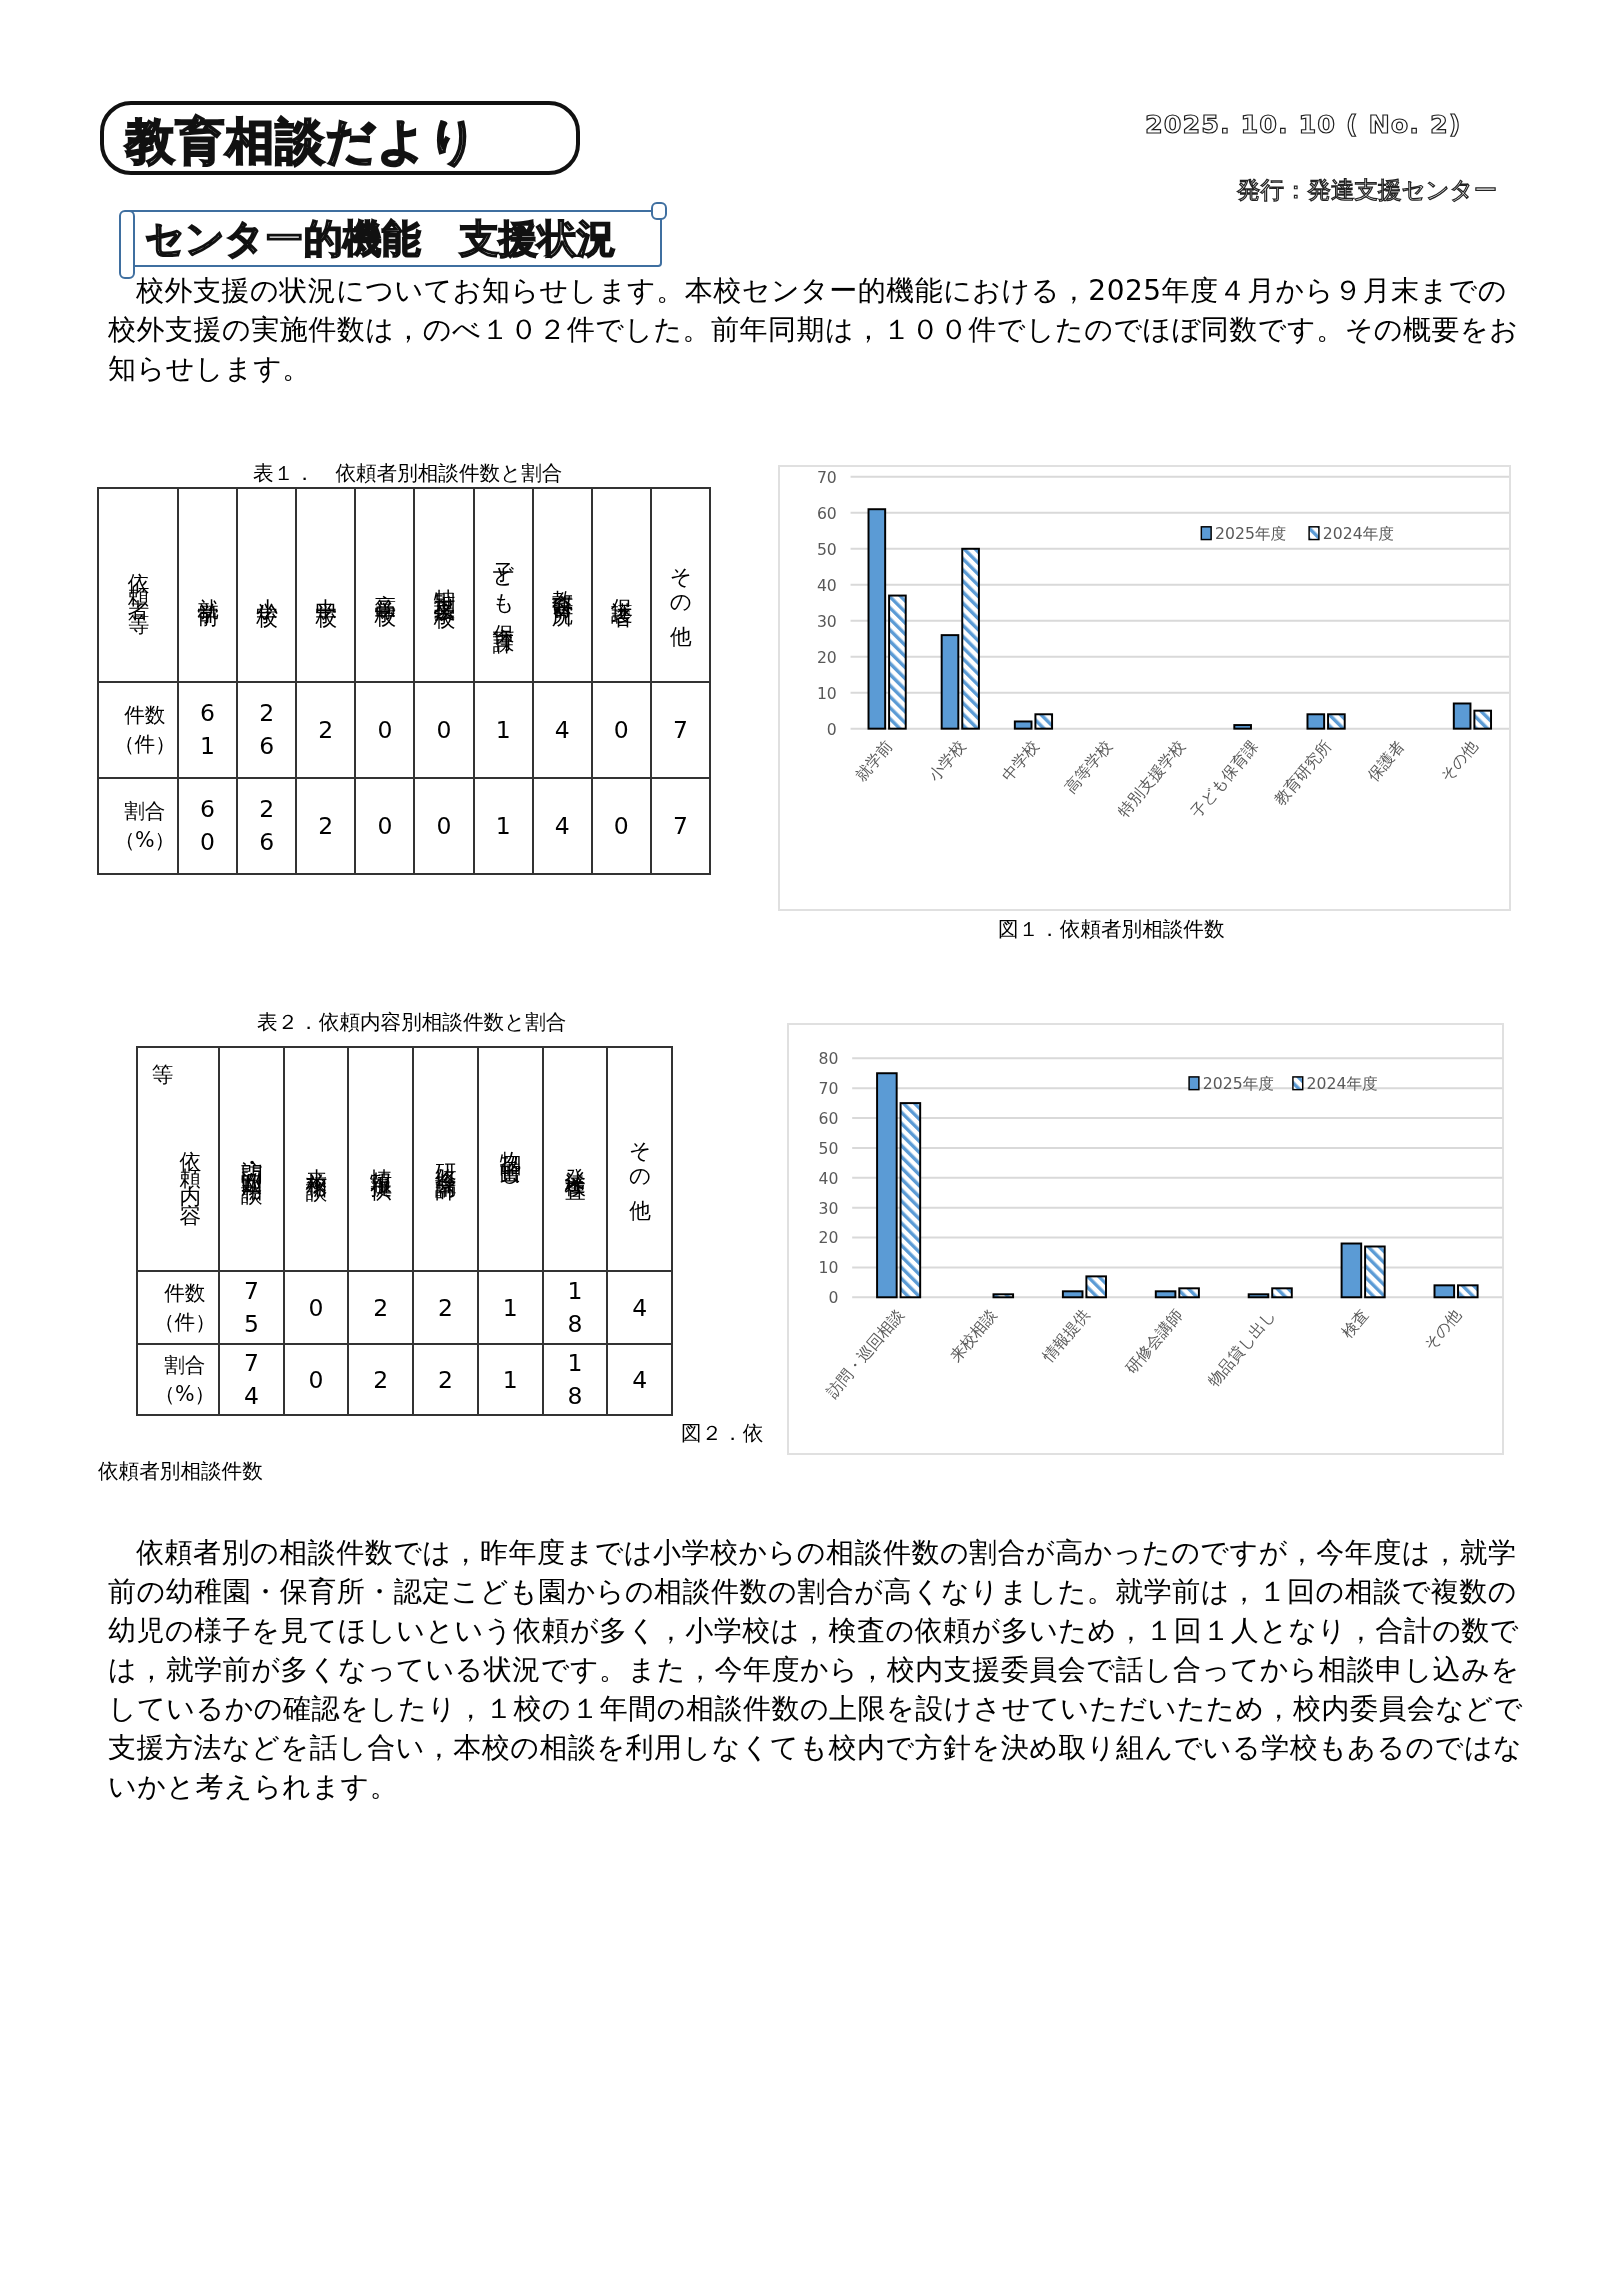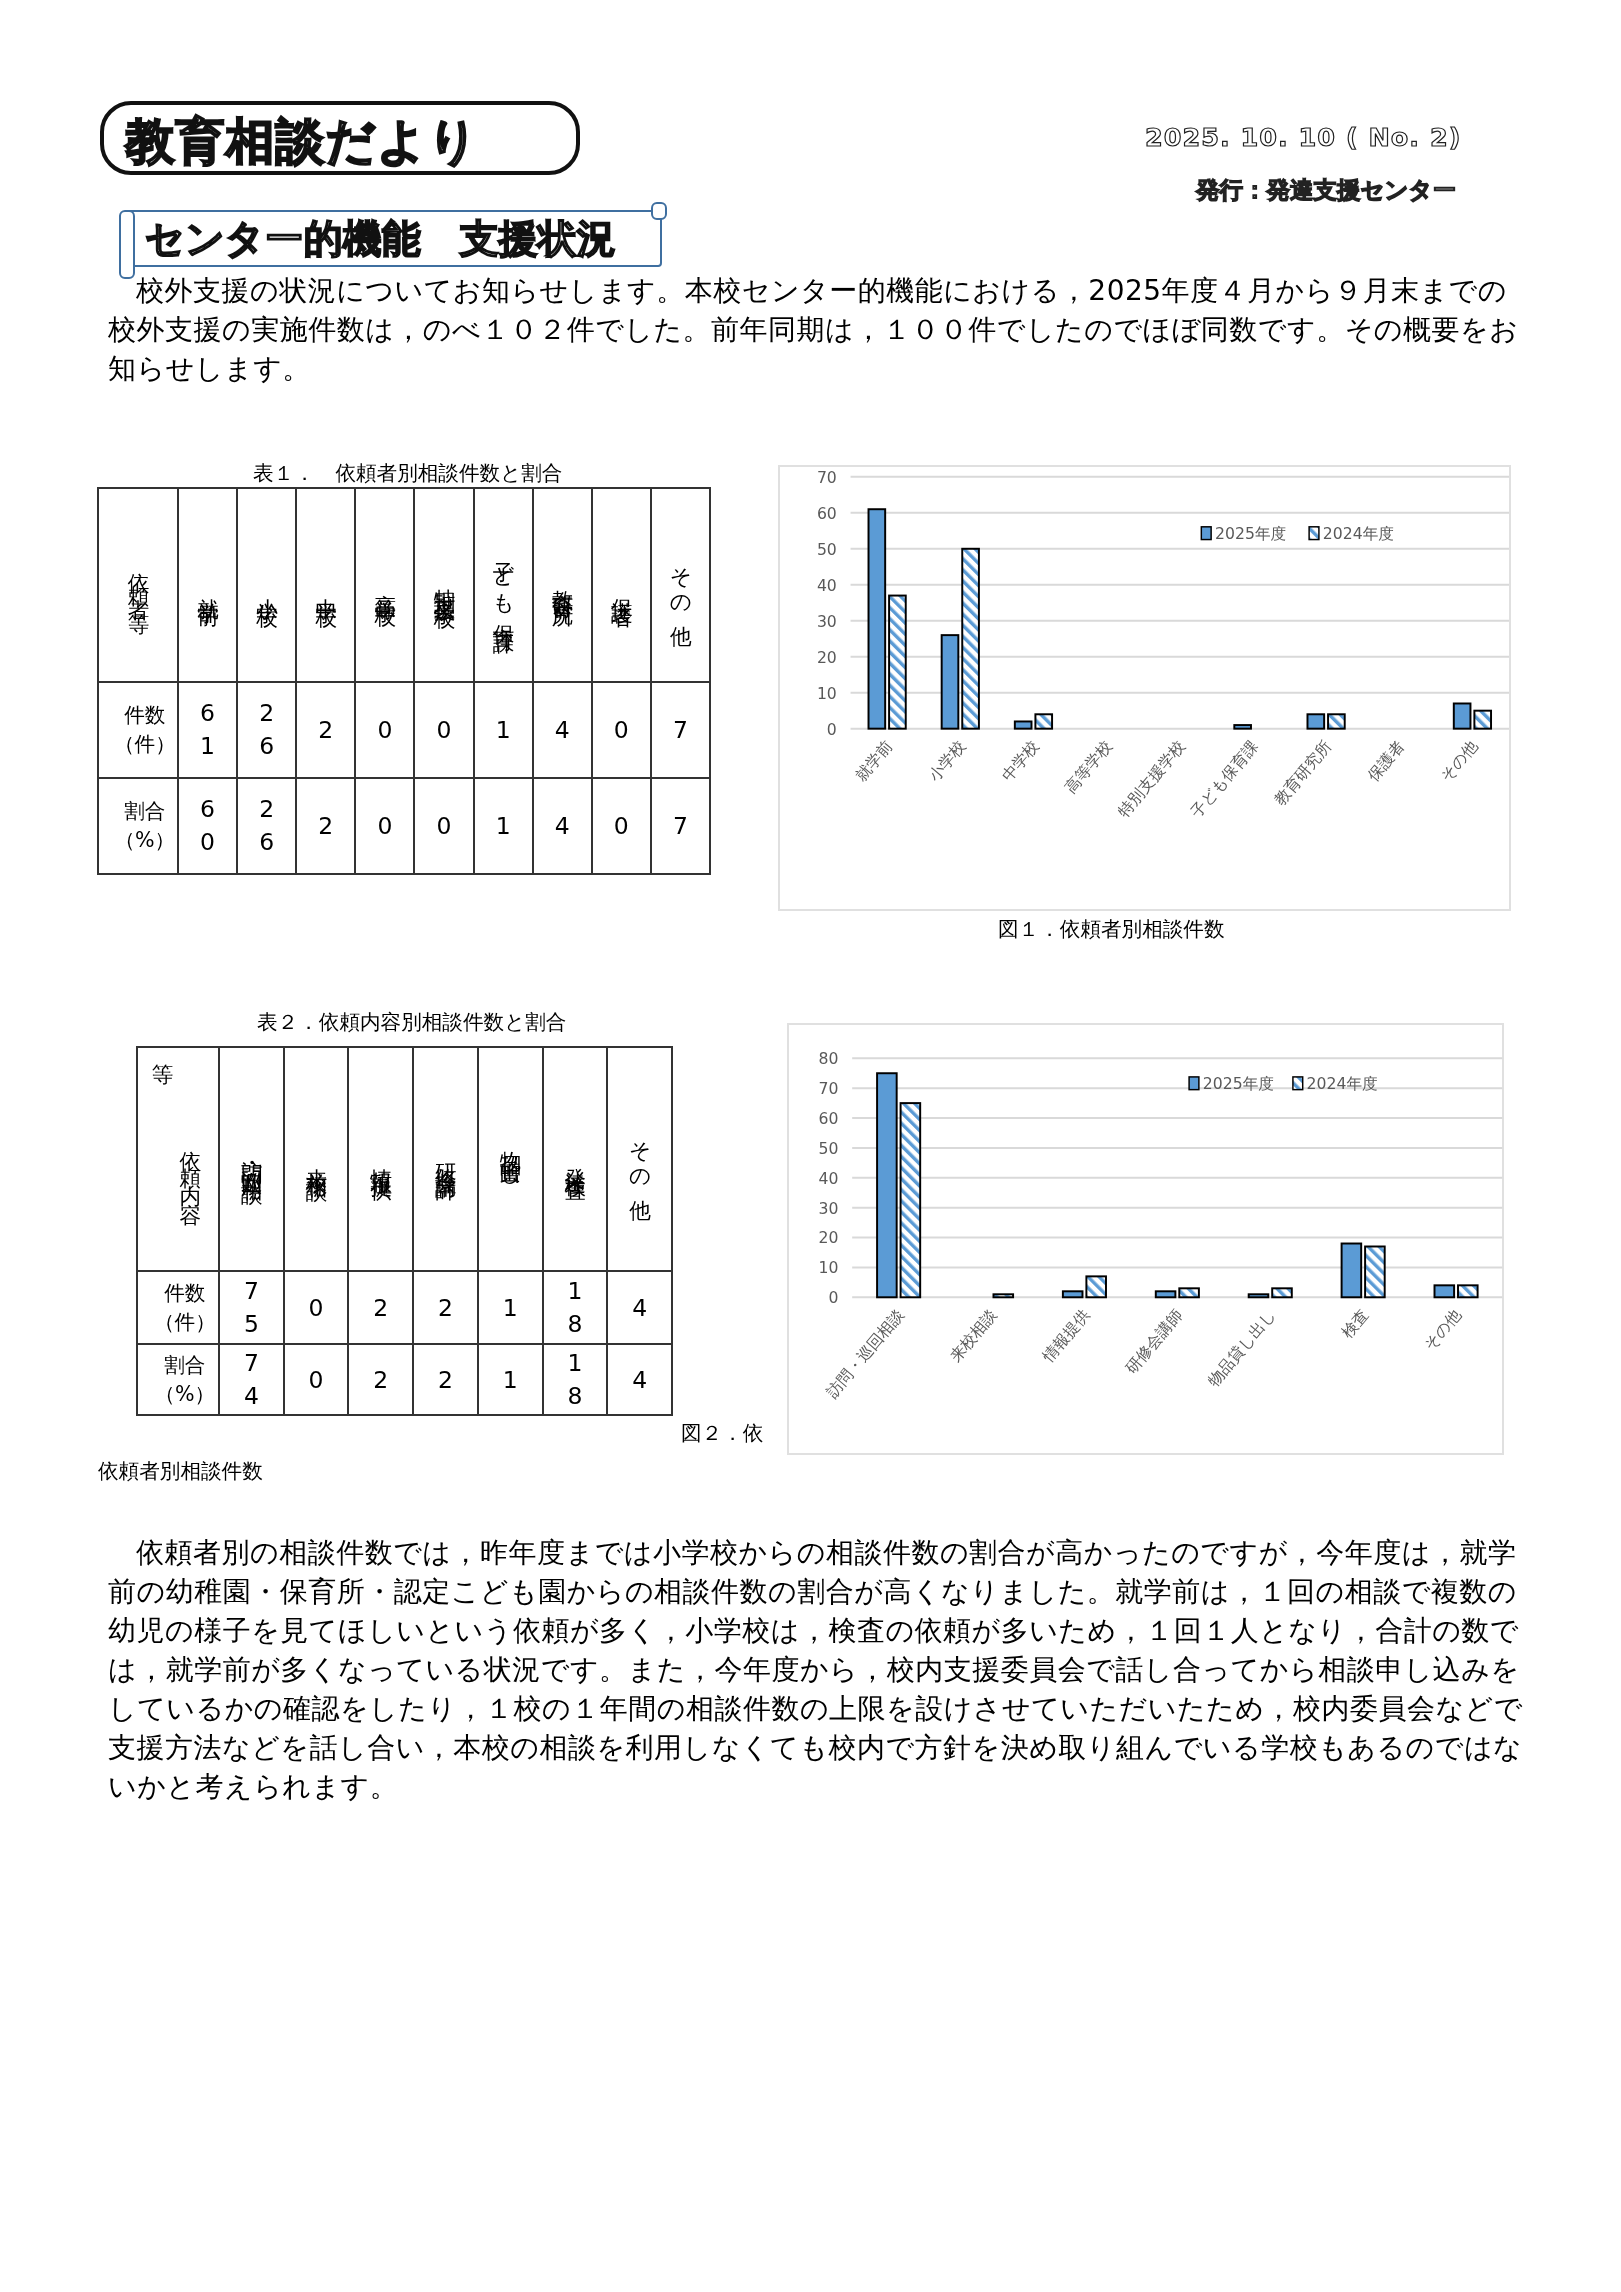--- a/index.html
+++ b/index.html
@@ -6,23 +6,23 @@
   body { width: 1621px; height: 2293px; position: relative; overflow: hidden;
          font-family: "DejaVu Sans", "Liberation Sans", sans-serif; color: #000; }
   .abs { position: absolute; }
 
   
   .title-box { left: 100px; top: 101px; width: 480px; height: 74px;
     border: 4.9px solid #111; border-radius: 31px; box-sizing: border-box; }
   .title-text { position: absolute; left: 21.6px; top: 3.9px; font-size: 49px; font-weight: bold;
     color: #fff; -webkit-text-stroke: 2px #111; letter-spacing: 1px; white-space: nowrap;
     text-shadow: 0 0 0 #111; }
-  .date-line { left: 1145px; top: 122px; font-size: 25.5px; font-weight: bold; color: #fff;
+  .date-line { left: 1145px; top: 109px; font-size: 25.5px; font-weight: bold; color: #fff;
     -webkit-text-stroke: 1.2px #222; white-space: nowrap; letter-spacing: 1px; }
-  .issuer-line { left: 1196px; top: 174px; font-size: 23.5px; font-weight: bold; color: #fff;
+  .issuer-line { left: 1237px; top: 174px; font-size: 23.5px; font-weight: normal; color: #fff;
     -webkit-text-stroke: 1.2px #222; white-space: nowrap; }
 
   
   .scroll { left: 116px; top: 202px; width: 554px; height: 69px; }
   .scroll-body { position: absolute; left: 9.8px; top: 7.8px; right: 7.8px; bottom: 3.9px;
     border: 2.9px solid #3f6fa0; border-radius: 3.9px; background: #fff; }
   .scroll-curl-l { position: absolute; left: 2.9px; top: 7.8px; width: 11.8px; height: 65px;
     border: 2.9px solid #3f6fa0; border-radius: 5.9px; background: #fff; }
   .scroll-curl-r { position: absolute; right: 2.9px; top: 0px; width: 11.8px; height: 13.7px;
     border: 2.9px solid #3f6fa0; border-radius: 5.9px; background: #fff; }

